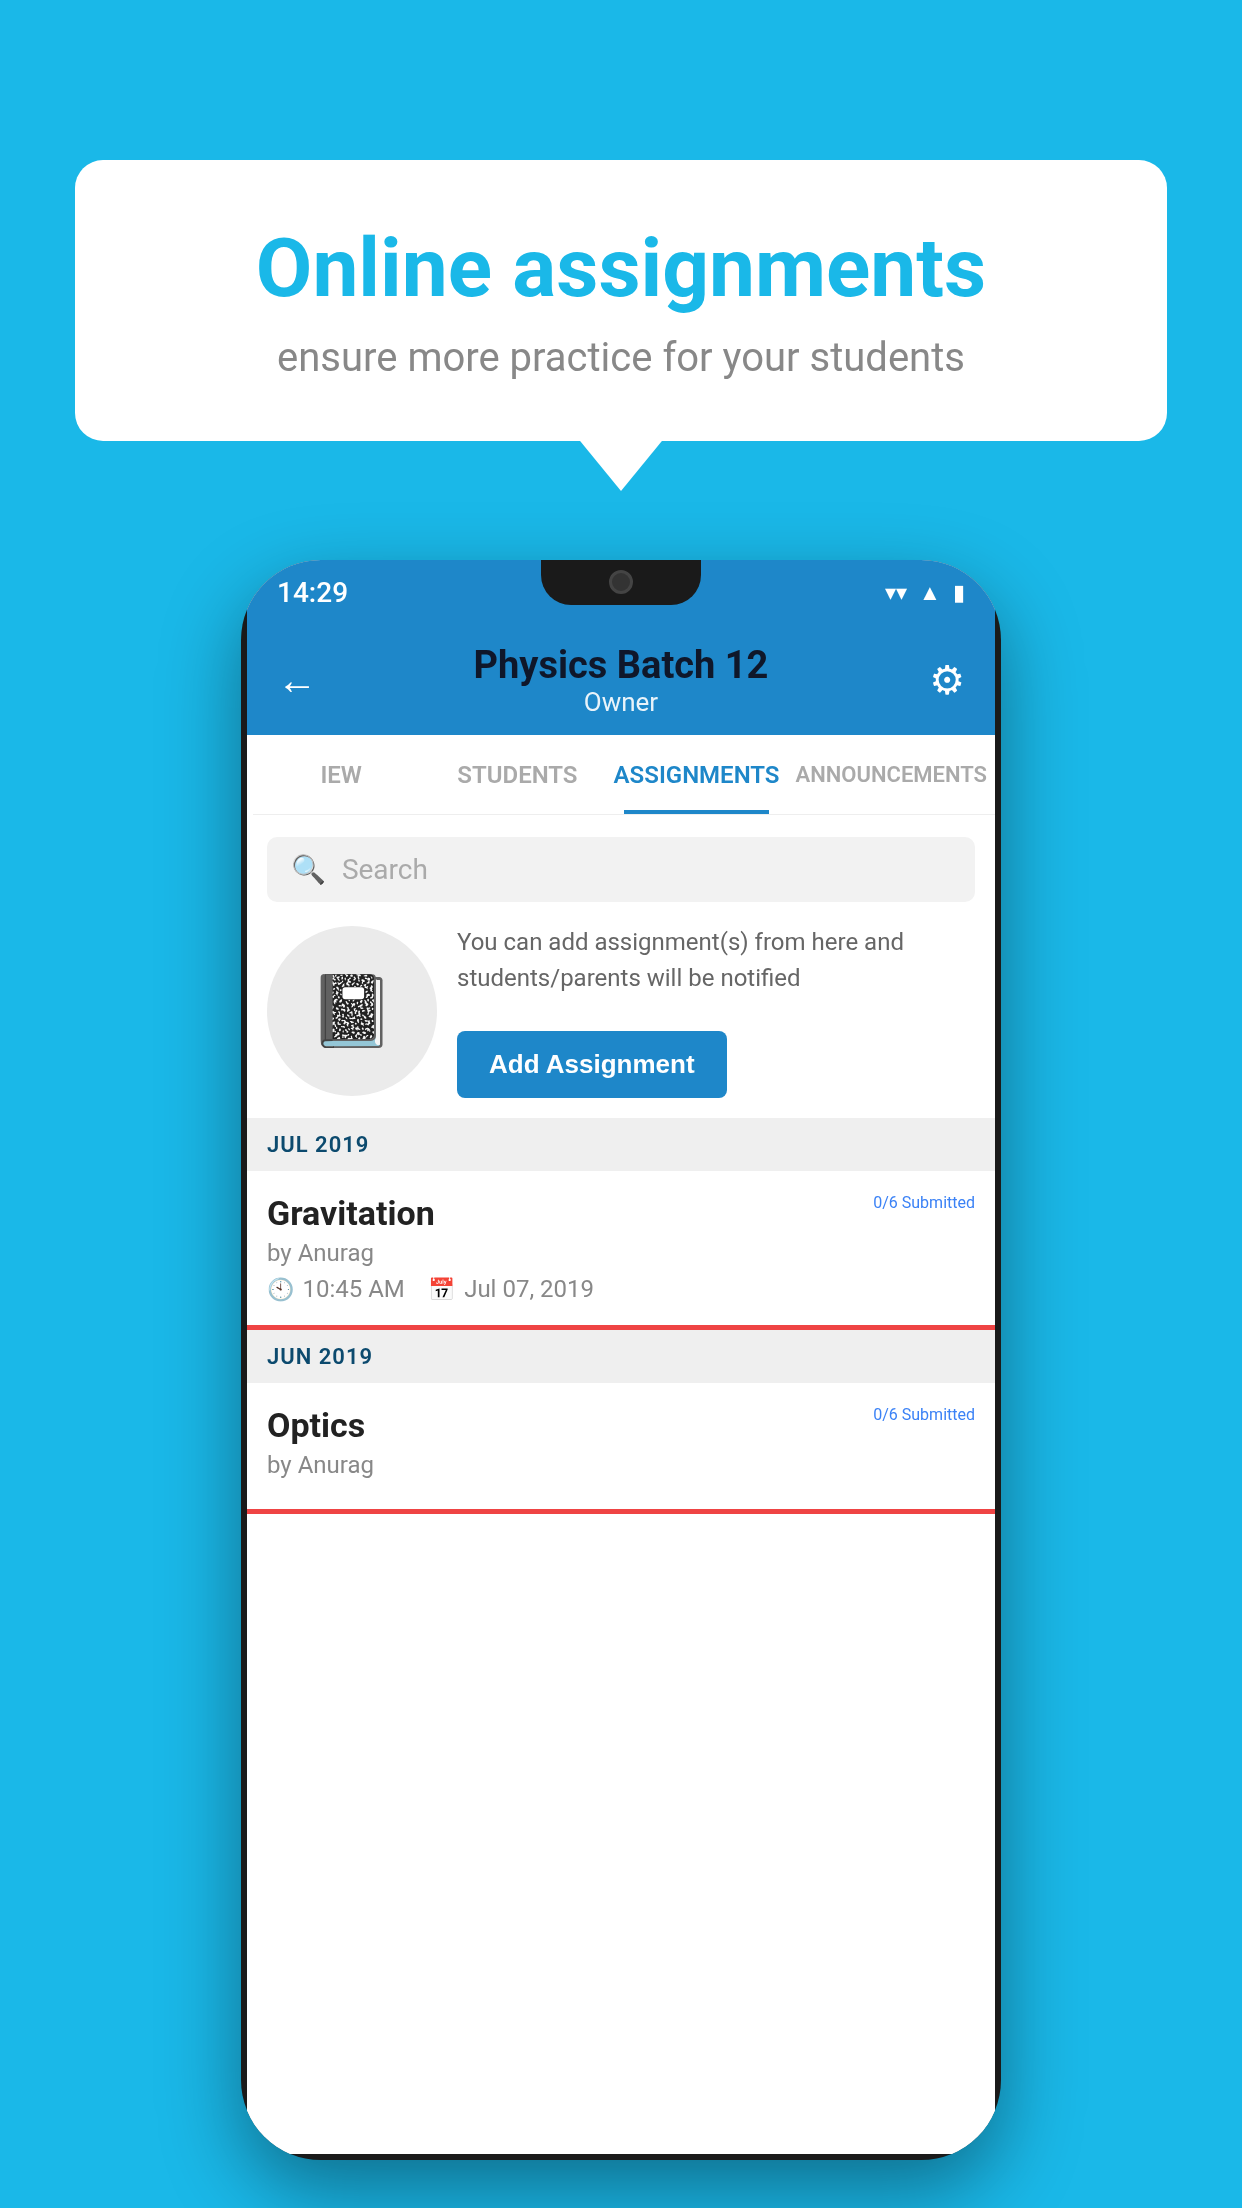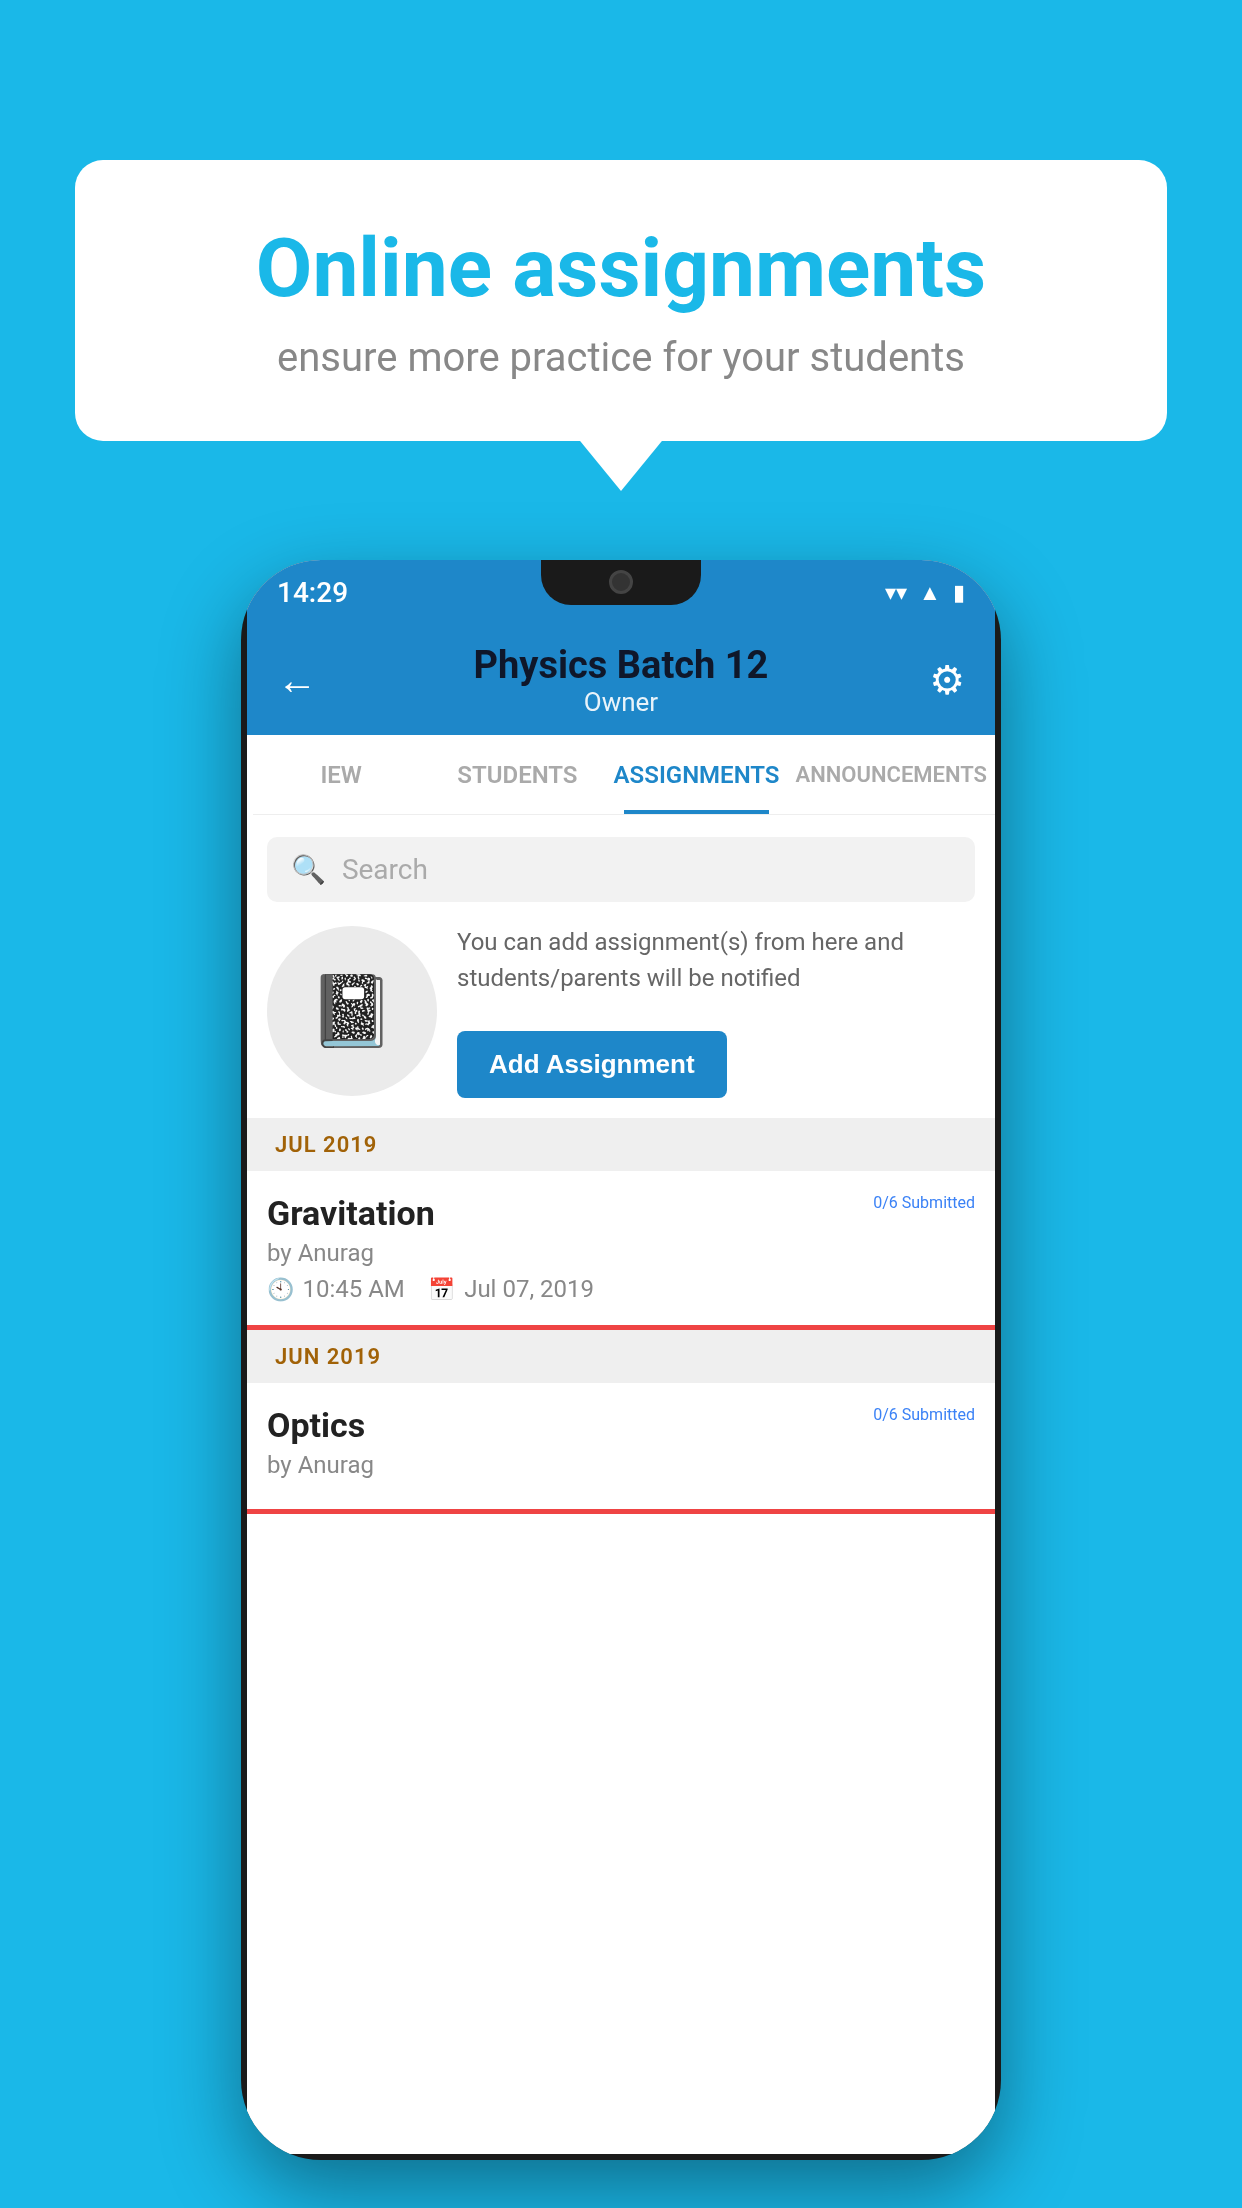--- a/index.html
+++ b/index.html
@@ -289,23 +289,23 @@
       border-radius: 8px;
       padding: 18px 32px;
       font-size: 26px;
       font-weight: 700;
       cursor: pointer;
     }
 
     
     .section-header {
       background: #efefef;
-      padding: 14px 28px;
+      padding: 14px 20px;
       font-size: 22px;
-      color: #a16207;
+      color: #0c4a6e;
       font-weight: 600;
       letter-spacing: 1px;
     }
 
     
     .assignment-item {
       padding: 22px 20px;
       background: white;
       border-bottom: 5px solid #ef4444;
     }

